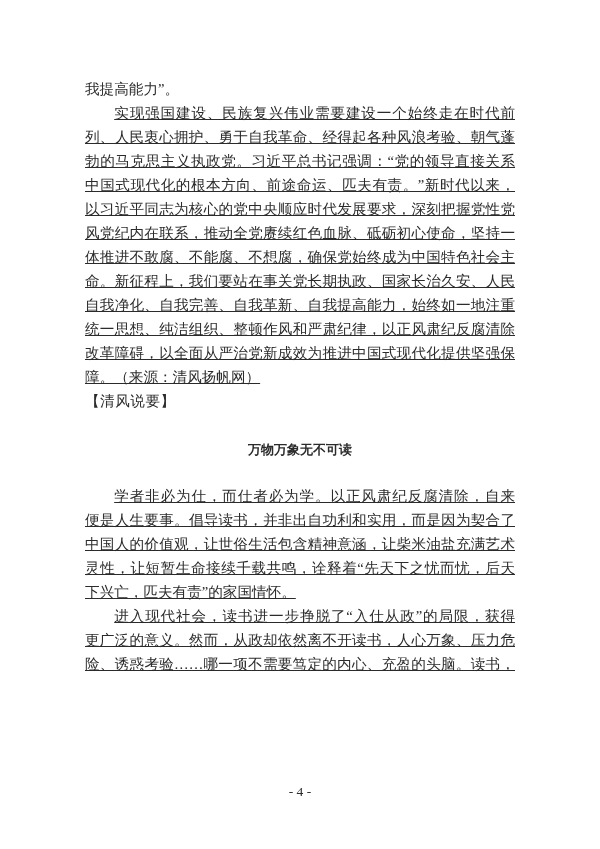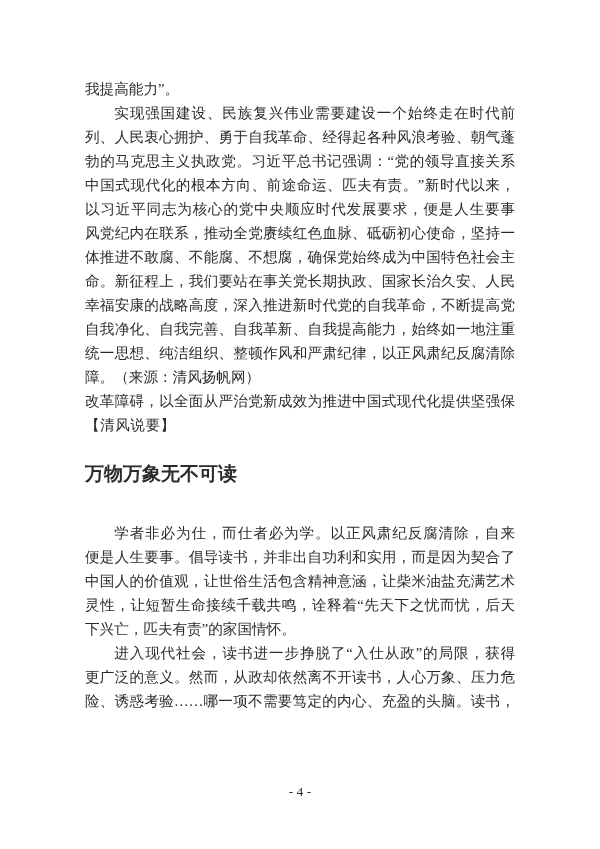--- a/index.html
+++ b/index.html
@@ -24,43 +24,44 @@
     width: 430px;
     font-size: 14.6px;
     line-height: 24px;
   }
   .line {
     min-height: 24px;
     text-align: justify;
     text-align-last: justify;
     text-justify: inter-character;
     white-space: nowrap;
+    text-decoration: underline;
   }
   .para .line.first {
     text-indent: 2em;
   }
   .para.final-left .line.last {
     text-align-last: left;
   }
   .leading-line {
     min-height: 24px;
     text-align: left;
   }
   .section-header {
     min-height: 24px;
     text-align: left;
     letter-spacing: 0.5px;
   }
   .article-title {
     margin-top: 20px;
-    margin-bottom: 31px;
-    font-size: 19px;
+    margin-bottom: 18px;
+    font-size: 13px;
     font-weight: bold;
     line-height: 33px;
-    text-align: left;
+    text-align: center;
   }
   .page-number {
     position: absolute;
     left: 0;
     right: 0;
     top: 782px;
     text-align: center;
     font-size: 13.5px;
     line-height: 20px;
     color: var(--text, #2b2b2b);
@@ -72,29 +73,28 @@
 <div class="page">
   <div class="text-area">
 
     <div class="leading-line">我提高能力”。</div>
 
     <div class="para final-left">
         <div class="line first">实现强国建设、民族复兴伟业需要建设一个始终走在时代前</div>
         <div class="line">列、人民衷心拥护、勇于自我革命、经得起各种风浪考验、朝气蓬</div>
         <div class="line">勃的马克思主义执政党。习近平总书记强调：“党的领导直接关系</div>
         <div class="line">中国式现代化的根本方向、前途命运、匹夫有责。”新时代以来，</div>
-        <div class="line">以习近平同志为核心的党中央顺应时代发展要求，便是人生要事</div>
+        <div class="line">以习近平同志为核心的党中央顺应时代发展要求，深刻把握党性党</div>
         <div class="line">风党纪内在联系，推动全党赓续红色血脉、砥砺初心使命，坚持一</div>
         <div class="line">体推进不敢腐、不能腐、不想腐，确保党始终成为中国特色社会主</div>
         <div class="line">命。新征程上，我们要站在事关党长期执政、国家长治久安、人民</div>
-        <div class="line">幸福安康的战略高度，深入推进新时代党的自我革命，不断提高党</div>
         <div class="line">自我净化、自我完善、自我革新、自我提高能力，始终如一地注重</div>
         <div class="line">统一思想、纯洁组织、整顿作风和严肃纪律，以正风肃纪反腐清除</div>
+        <div class="line">改革障碍，以全面从严治党新成效为推进中国式现代化提供坚强保</div>
         <div class="line last">障。（来源：清风扬帆网）</div>
-        <div class="line">改革障碍，以全面从严治党新成效为推进中国式现代化提供坚强保</div>
       </div>
 
     <div class="section-header">【清风说要】</div>
 
     <div class="article-title">万物万象无不可读</div>
 
     <div class="para final-left">
         <div class="line first">学者非必为仕，而仕者必为学。以正风肃纪反腐清除，自来</div>
         <div class="line">便是人生要事。倡导读书，并非出自功利和实用，而是因为契合了</div>
         <div class="line">中国人的价值观，让世俗生活包含精神意涵，让柴米油盐充满艺术</div>

